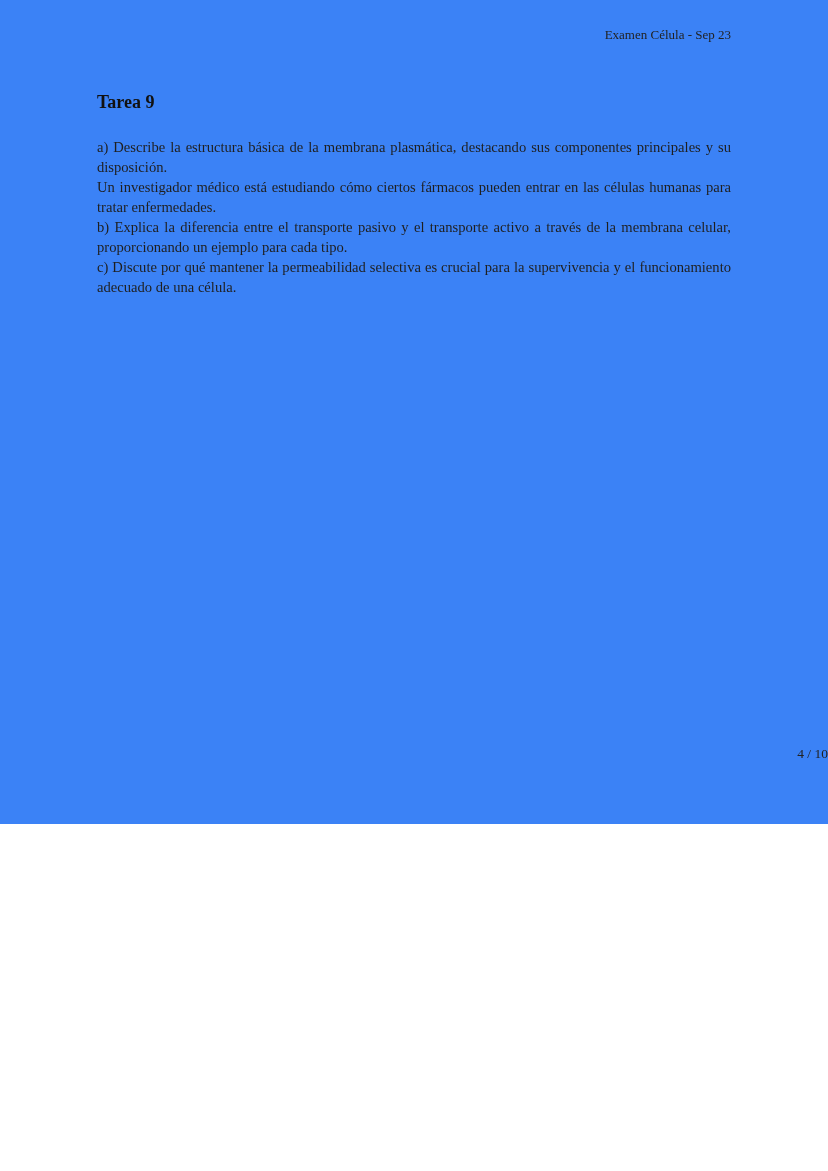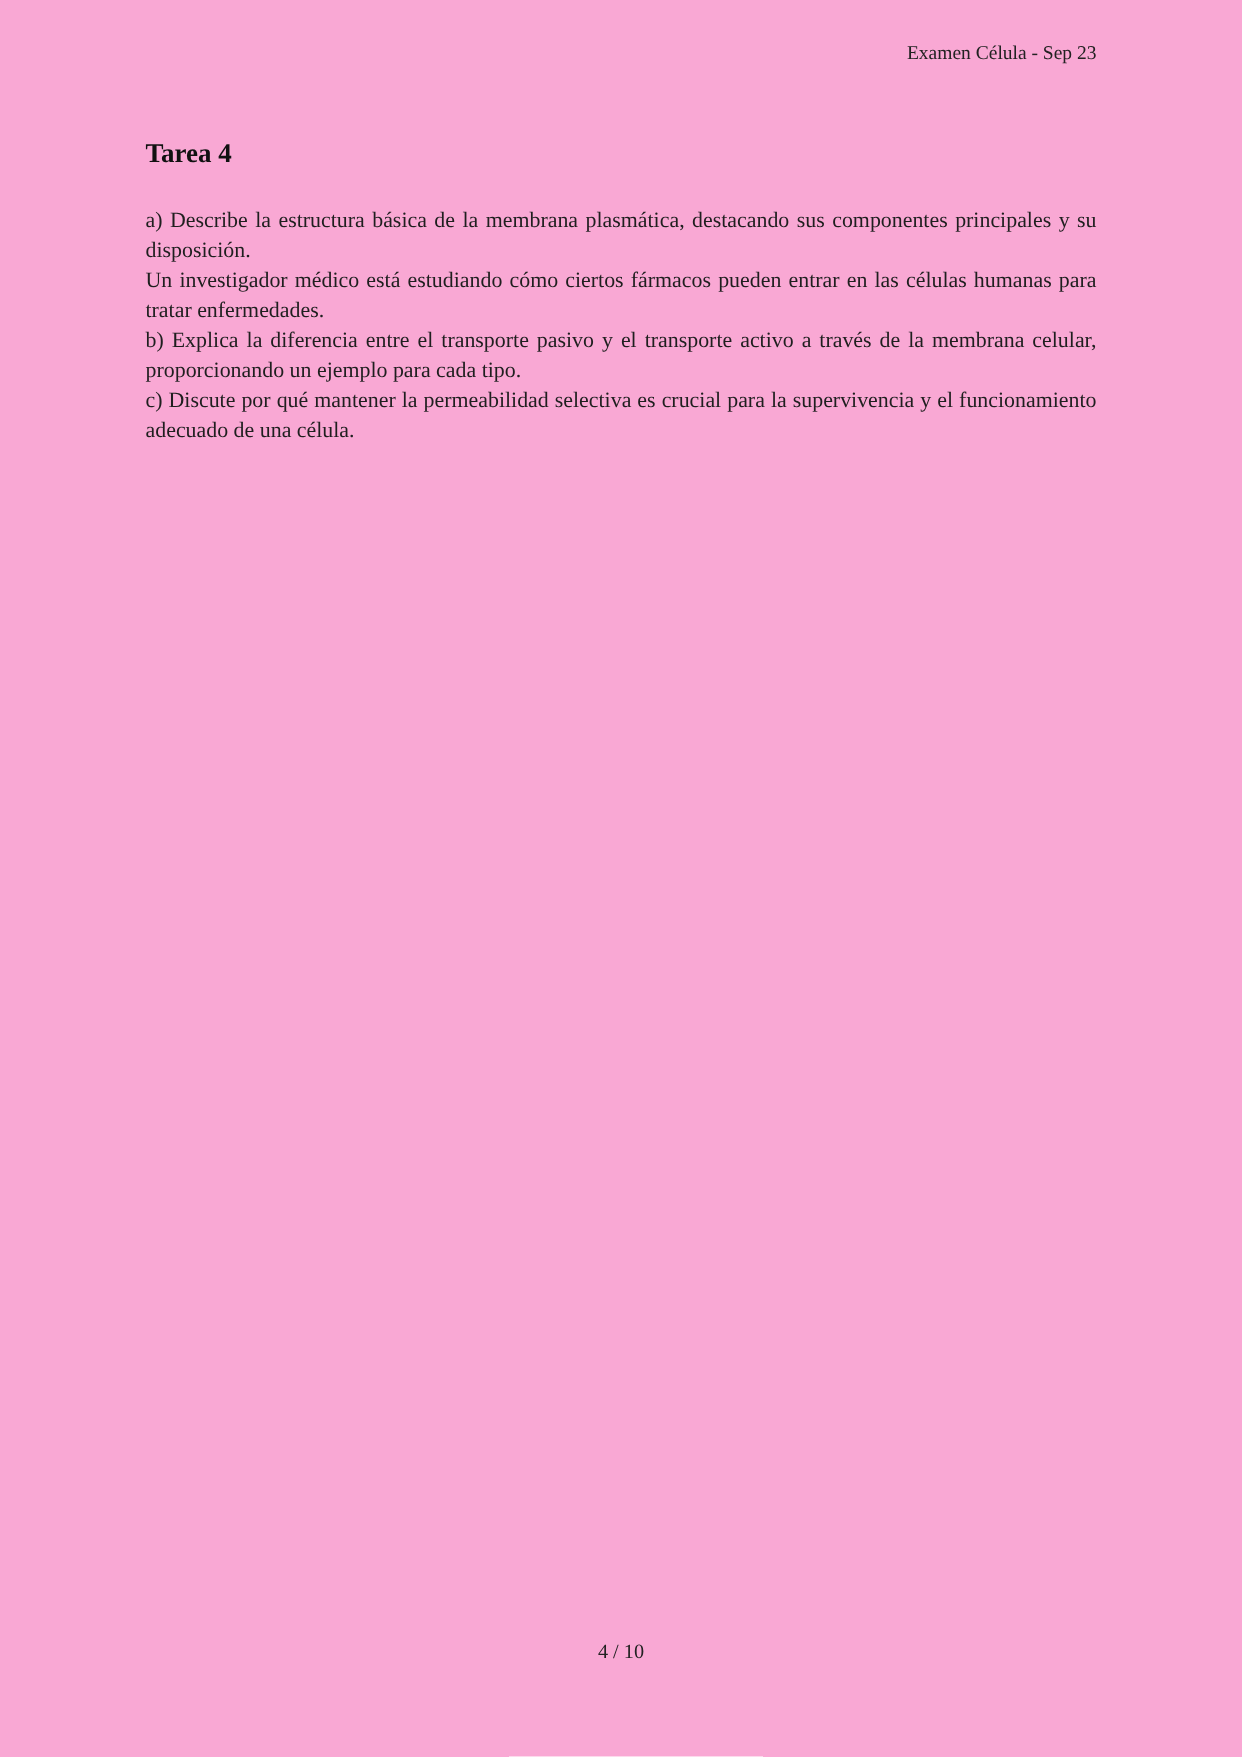--- a/index.html
+++ b/index.html
@@ -3,22 +3,22 @@
 <meta charset="utf-8">
 <style>
   * { margin: 0; padding: 0; box-sizing: border-box; }
   html, body {
     background: #ffffff;
     font-family: "Liberation Serif", "DejaVu Serif", serif;
   }
   .page {
     position: relative;
     width: 828px;
-    height: 1171px;
-    background: #f9a8d4;
+    height: 824px;
+    background: #3b82f6;
     color: #1f1f1f;
     overflow: hidden;
   }
   .header {
     position: absolute;
     top: 27px;
     left: 97px;
     right: 97px;
     text-align: right;
     font-size: 13px;
@@ -40,36 +40,36 @@
     font-size: 14.6px;
     line-height: 20px;
     text-align: justify;
     color: #1f1f1f;
   }
   .footer {
     position: absolute;
     bottom: 62px;
     left: 0;
     width: 828px;
-    text-align: center;
+    text-align: right;
     font-size: 13.5px;
     color: #222222;
   }
 </style>
 </head>
 <body>
 
 <div class="page">
 
   <div class="header">
     <span>Examen Célula - Sep 23</span>
   </div>
 
   <div class="content">
-    <h1 class="task-title">Tarea 4</h1>
+    <h1 class="task-title">Tarea 9</h1>
 
     <div class="body-text">
       <p>a) Describe la estructura básica de la membrana plasmática, destacando sus componentes principales y su disposición.</p>
       <p>Un investigador médico está estudiando cómo ciertos fármacos pueden entrar en las células humanas para tratar enfermedades.</p>
       <p>b) Explica la diferencia entre el transporte pasivo y el transporte activo a través de la membrana celular, proporcionando un ejemplo para cada tipo.</p>
       <p>c) Discute por qué mantener la permeabilidad selectiva es crucial para la supervivencia y el funcionamiento adecuado de una célula.</p>
     </div>
   </div>
 
   <div class="footer">

